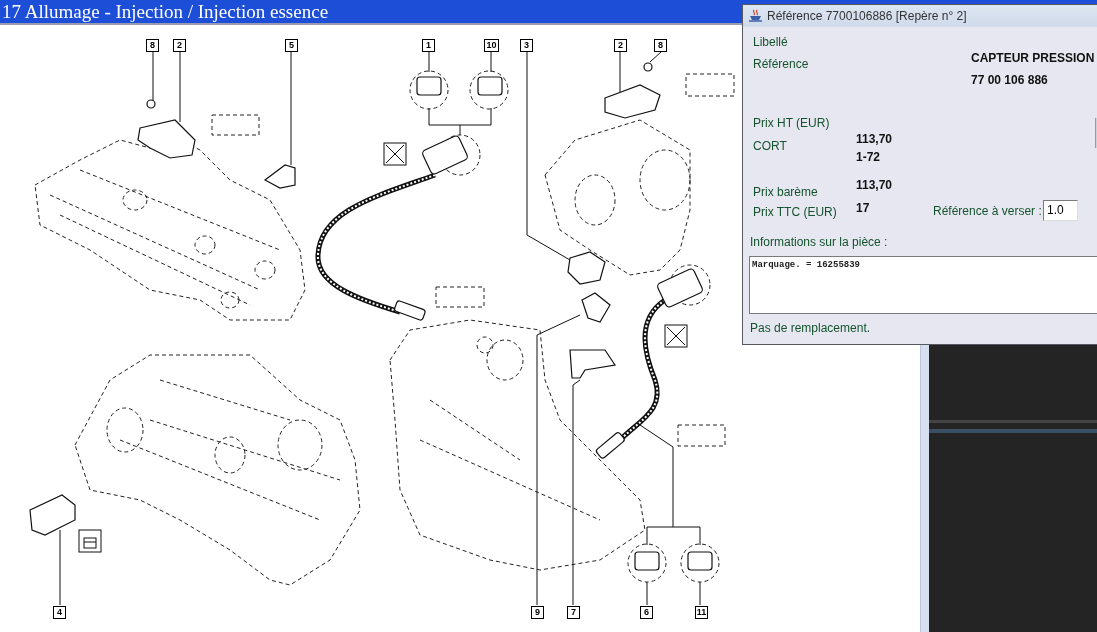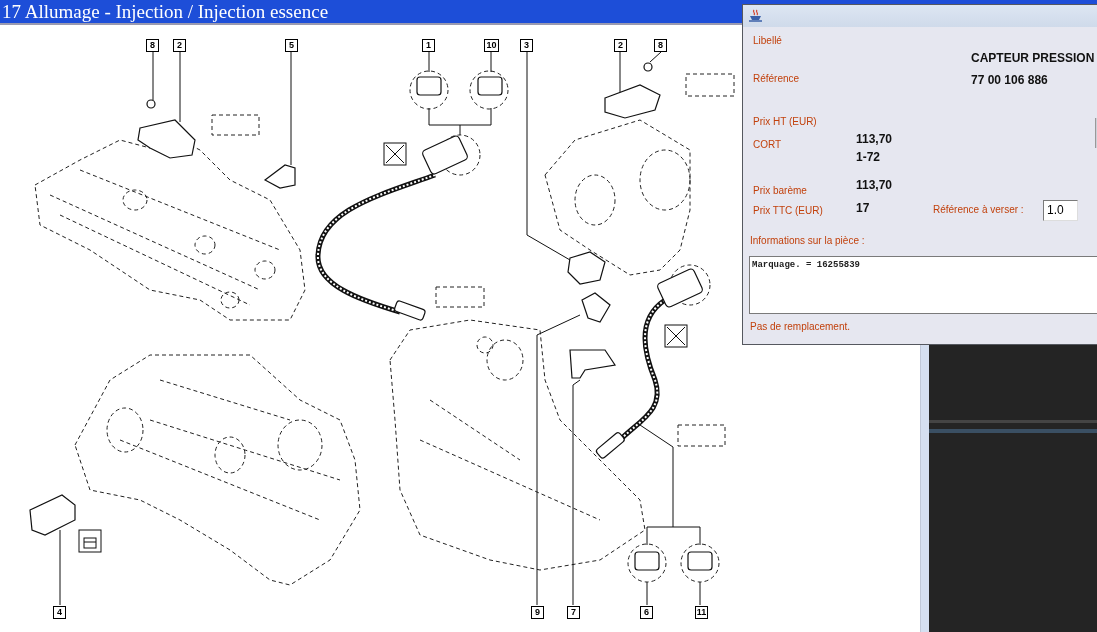--- a/index.html
+++ b/index.html
@@ -34,21 +34,21 @@
   .dialog {
     position: absolute; left: 742px; top: 4px; width: 360px; height: 341px;
     background: #e6e7f0; border: 1px solid #55585f;
   }
   .dialog .dlg-title {
     position: absolute; left: 0; top: 0; width: 100%; height: 22px;
     background: linear-gradient(#dde6f3, #cfdaea);
     font-size: 12px; color: #333; line-height: 22px; padding-left: 24px; white-space: nowrap;
   }
   .dialog .java-icon { position: absolute; left: 5px; top: 4px; width: 15px; height: 14px; }
-  .lbl { position: absolute; font-size: 10px; color: #c2410c; white-space: nowrap; }
+  .lbl { position: absolute; font-size: 12px; color: #14532d; white-space: nowrap; }
   .val { position: absolute; font-size: 12px; color: #111; font-weight: bold; white-space: nowrap; margin-top: 16px; }
   .qty-input {
     position: absolute; left: 300px; top: 195px; width: 35px; height: 21px;
     background: #fff; border: 1px solid #7a7a7a; border-right-color: #ddd; border-bottom-color: #ddd;
     font-size: 12px; padding-left: 3px; line-height: 19px; font-family: "Liberation Sans", sans-serif;
   }
   .info-area {
     position: absolute; left: 6px; top: 251px; width: 360px; height: 58px;
     background: #fff; border: 1px solid #7a7a7a; border-right: none;
     font-family: "Liberation Mono", monospace; font-size: 9px; font-weight: bold; padding: 3px 2px; color: #222;
@@ -202,26 +202,27 @@
 </div>
 
 <div class="dialog">
   <div class="dlg-title">
     <svg class="java-icon" viewBox="0 0 15 14">
       <path d="M6 1 C4 3 8 4 6 6" stroke="#d4402a" stroke-width="1.2" fill="none"></path>
       <path d="M9 1 C7 3 11 4 9 6" stroke="#d4402a" stroke-width="1.2" fill="none"></path>
       <path d="M2 7 L13 7 L11 11 L4 11 Z" fill="#3a5fa8"></path>
       <path d="M1 12 L14 12" stroke="#3a5fa8" stroke-width="1.5"></path>
     </svg>
+    <span>Référence 7700106886 [Repère n° 2]</span>
   </div>
 
   <span class="lbl" style="left:10px;top:30px;">Libellé</span>
   <span class="val" style="left:228px;top:30px;">CAPTEUR PRESSION</span>
 
-  <span class="lbl" style="left:10px;top:68px;">Référence</span>
+  <span class="lbl" style="left:10px;top:52px;">Référence</span>
   <span class="val" style="left:228px;top:52px;">77 00 106 886</span>
 
   <div class="scroll-stub"></div>
 
   <span class="lbl" style="left:10px;top:111px;">Prix HT (EUR)</span>
   <span class="val" style="left:113px;top:111px;">113,70</span>
 
   <span class="lbl" style="left:10px;top:134px;">CORT</span>
   <span class="val" style="left:113px;top:129px;">1-72</span>
 

